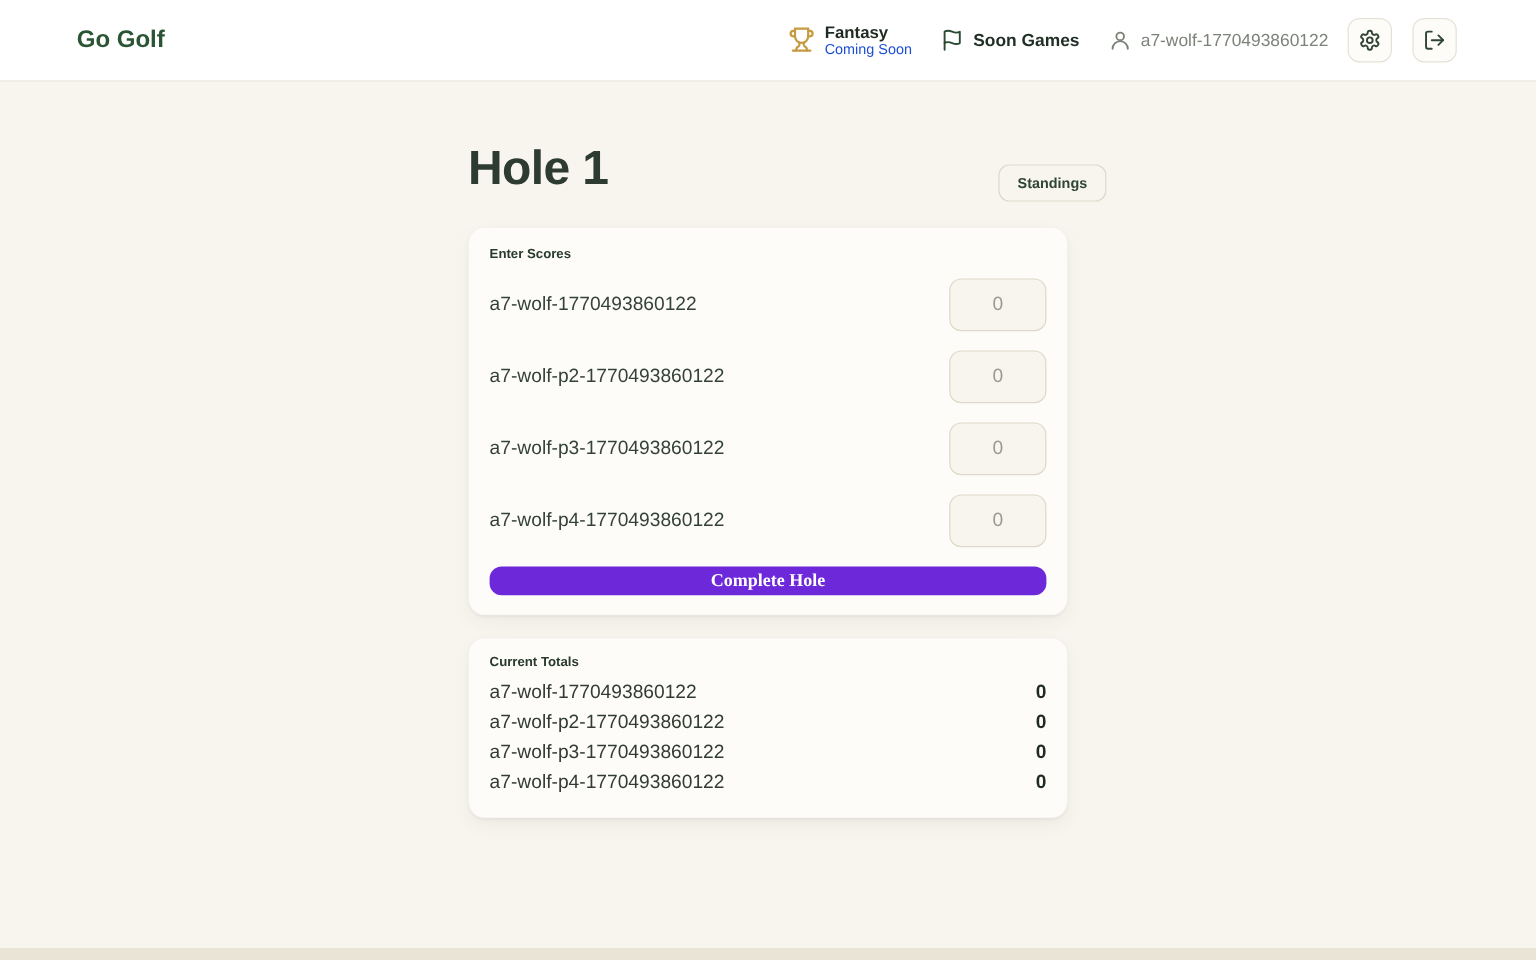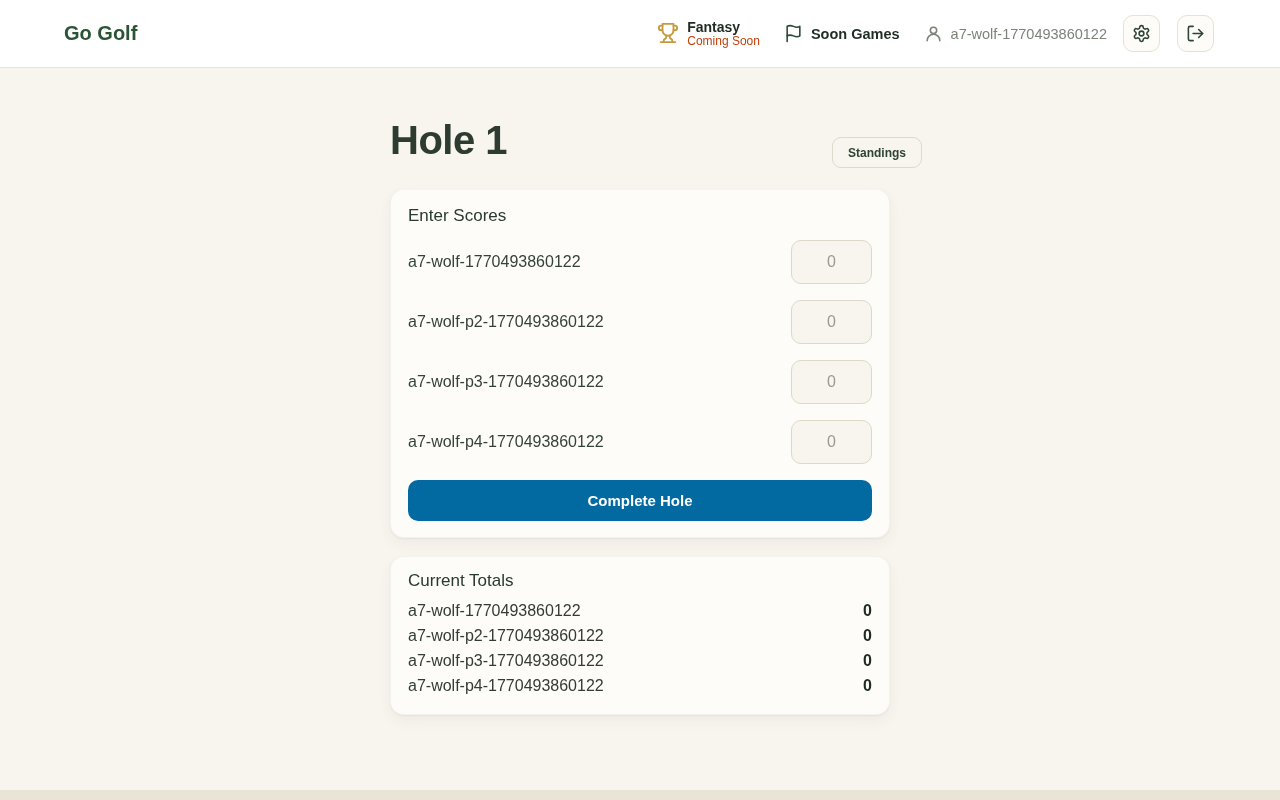--- a/index.html
+++ b/index.html
@@ -34,21 +34,21 @@
     gap: 24px;
   }
   .nav-item {
     display: flex;
     align-items: center;
     gap: 8px;
     cursor: pointer;
   }
   .fantasy-text { line-height: 1.15; }
   .fantasy-label { font-size: 14px; font-weight: 700; color: #1f2b22; }
-  .fantasy-sub { font-size: 12px; color: #c2410c; }
+  .fantasy-sub { font-size: 12px; color: #1d4ed8; }
   .links-label { font-size: 14.5px; font-weight: 700; color: #1f2d24; }
   .user-label { font-size: 14.5px; color: #7c8379; }
   .icon-btn {
     width: 37px; height: 37px;
     border: 1px solid #e5e1d4;
     border-radius: 10px;
     background: #fdfcf8;
     display: flex; align-items: center; justify-content: center;
     cursor: pointer;
   }
@@ -92,22 +92,22 @@
 
   .card {
     background: #fdfcf8;
     border-radius: 14px;
     border: 1px solid rgba(0,0,0,0.035);
     box-shadow: 0 1px 2px rgba(60,55,40,0.06), 0 6px 14px rgba(60,55,40,0.05);
     padding: 16px 17px;
   }
   .card-scores { margin-top: 26px; }
   .card-heading {
-    font-size: 17px;
-    font-weight: 400;
+    font-size: 11px;
+    font-weight: 700;
     color: #283b2e;
   }
   .score-rows { margin-top: 14px; }
   .score-row {
     display: flex;
     align-items: center;
     justify-content: space-between;
     margin-bottom: 16px;
   }
   .player-name { font-size: 16px; color: #35423a; }
@@ -123,26 +123,26 @@
     color: #35423a;
   }
   .score-input::placeholder { color: #9a9a90; opacity: 1; }
   .error-text {
     font-size: 13.5px;
     color: #c4504a;
     margin: 4px 0 12px;
   }
   .complete-btn {
     width: 100%;
-    height: 41px;
-    background: #0369a1;
+    height: 24px;
+    background: #6d28d9;
     border: none;
     border-radius: 10px;
     color: #ffffff;
-    font-family: Liberation Sans, sans-serif;
+    font-family: Liberation Serif, serif;
     font-size: 15px;
     font-weight: 700;
     cursor: pointer;
   }
 
   .card-totals { margin-top: 18px; padding: 14px 17px 16px; }
   .totals-rows { margin-top: 7px; }
   .total-row {
     display: flex;
     align-items: center;

